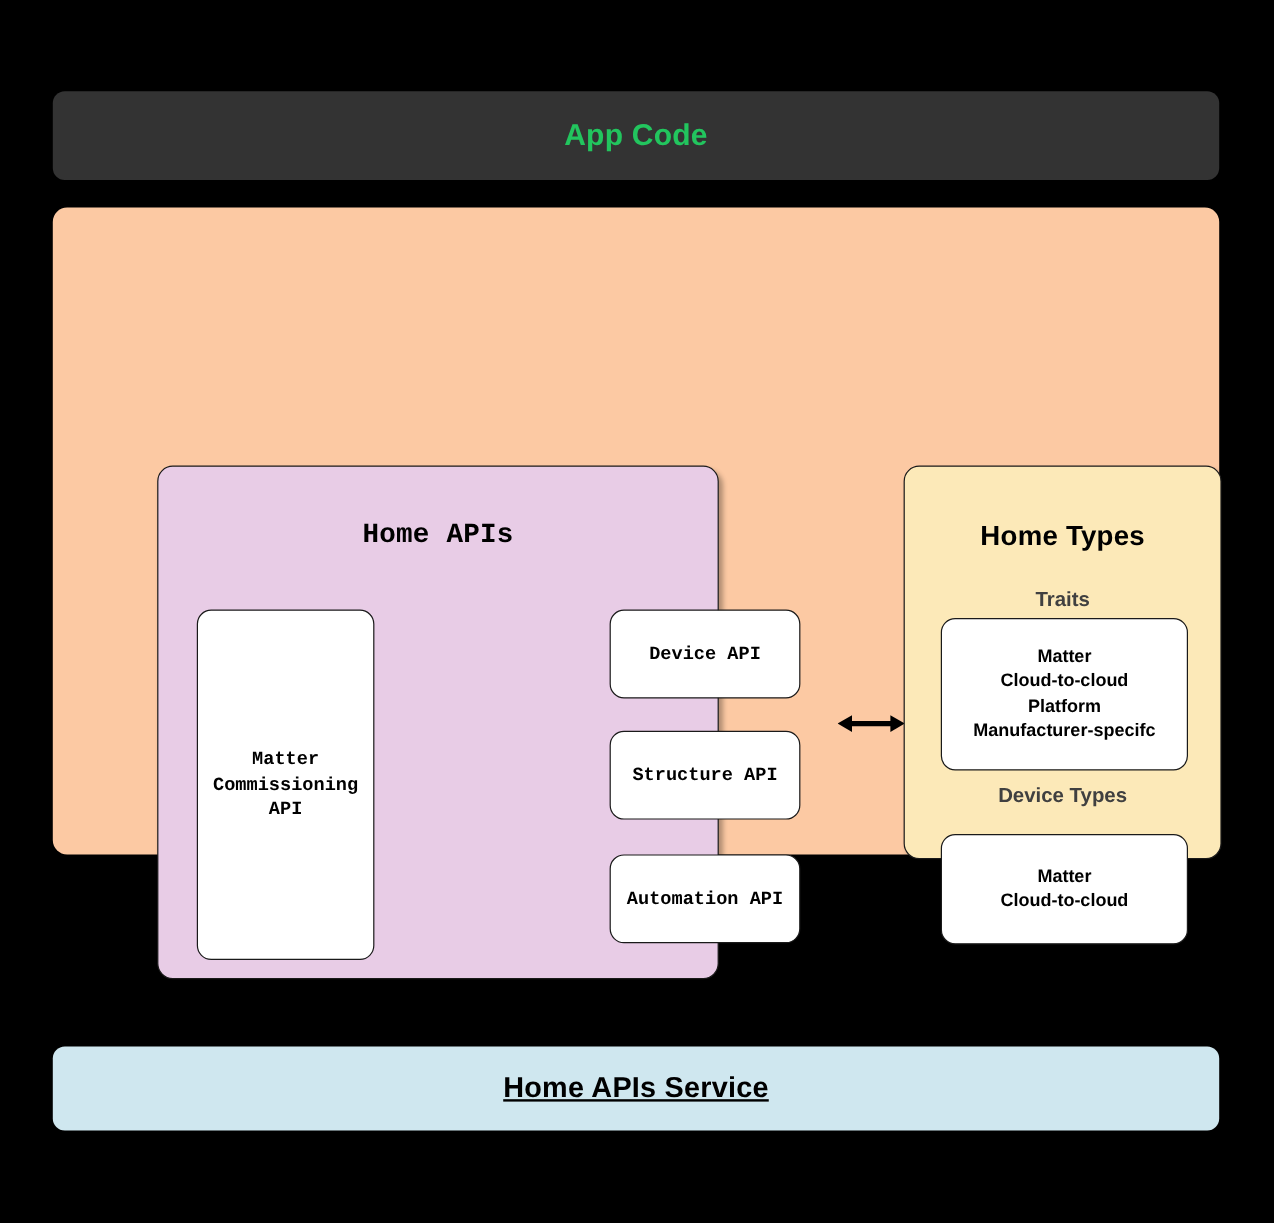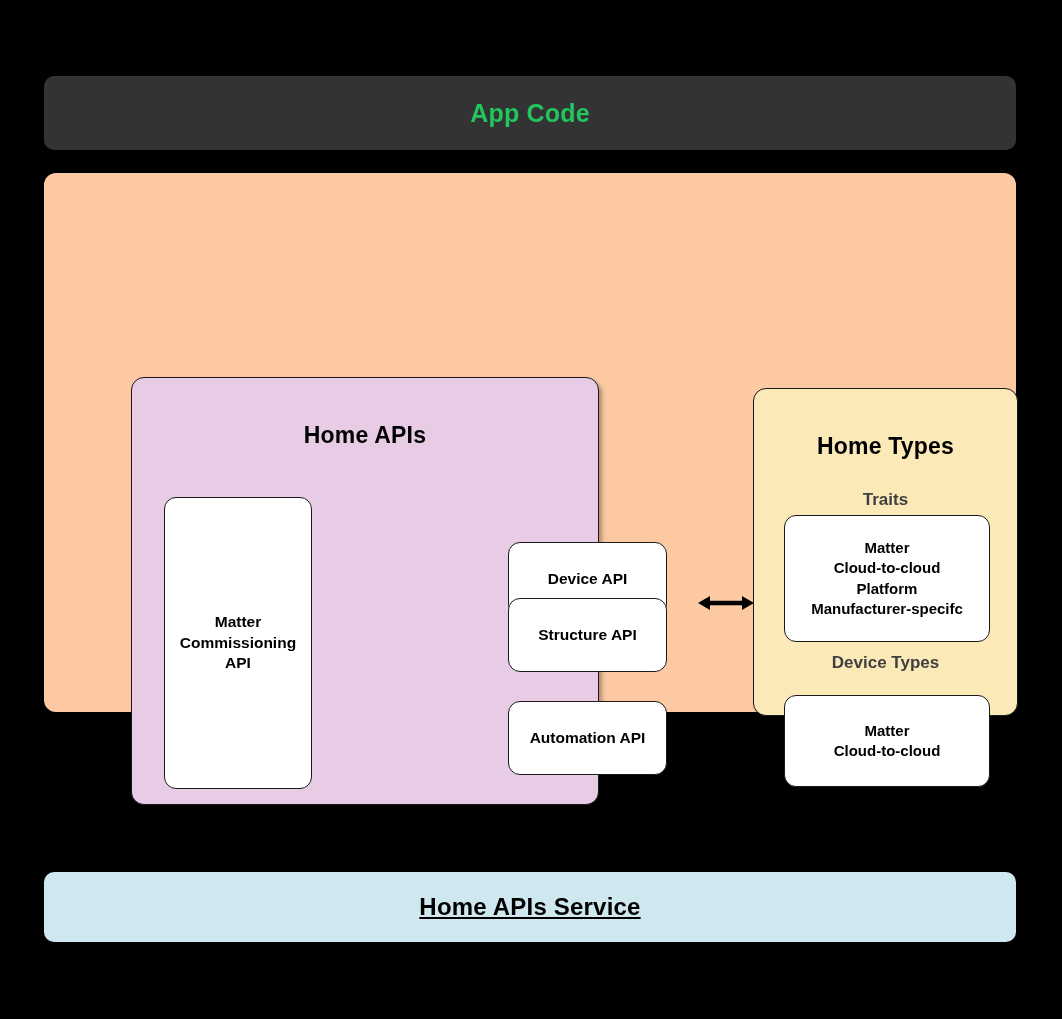--- a/index.html
+++ b/index.html
@@ -65,24 +65,25 @@
   
   .panel {
     position: absolute;
     border: 1.6px solid #1a1a1a;
     border-radius: 13px;
     box-shadow: 3px 4px 4px rgba(0,0,0,0.30);
     box-sizing: border-box;
   }
   .panel-home-apis {
     left: 87px;
-    top: 204px;
+    top: 215px;
     width: 468px;
     height: 428px;
     background: #e8cce6;
+    font-family: Liberation Mono, monospace;
   }
   .panel-home-types {
     left: 709px;
     top: 215px;
     width: 265px;
     height: 328px;
     background: #fce9b8;
     padding-left: 46px;
   }
   .panel-title {
@@ -115,21 +116,21 @@
     font-weight: bold;
     line-height: 1.33;
     padding: 0 6px;
     white-space: pre-line;
   }
 
   
   .box-matter-commissioning { left: 32px;  top: 119px; width: 148px; height: 292px; }
   .box-permissions          { left: 203px; top: 119px; width: 151px; height: 292px; }
   
-  .box-device-api           { left: 376px; top: 119px; width: 159px; height: 74px; margin-top: 45px; }
+  .box-device-api           { left: 376px; top: 119px; width: 159px; height: 74px; }
   .box-structure-api        { left: 376px; top: 220px; width: 159px; height: 74px; }
   .box-automation-api       { left: 376px; top: 323px; width: 159px; height: 74px; }
 
   
   .subhead {
     position: absolute;
     left: 0;
     right: 0;
     text-align: center;
     color: #404040;

